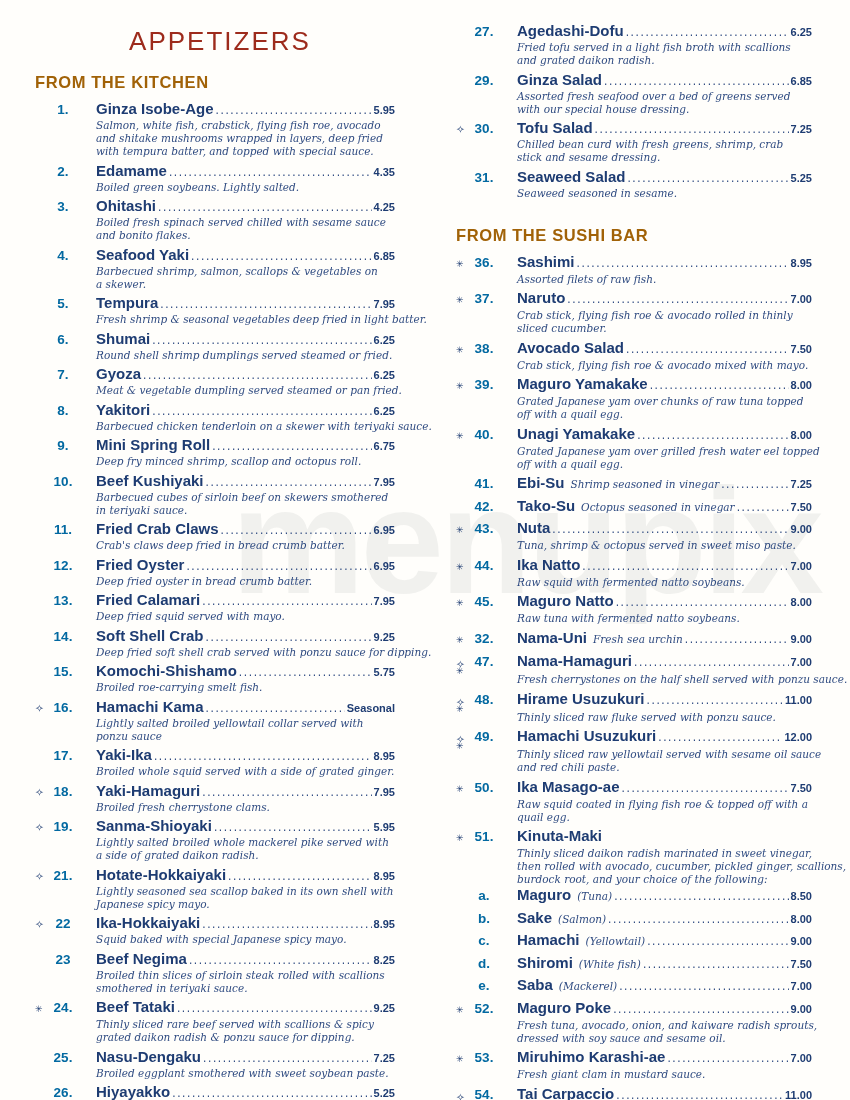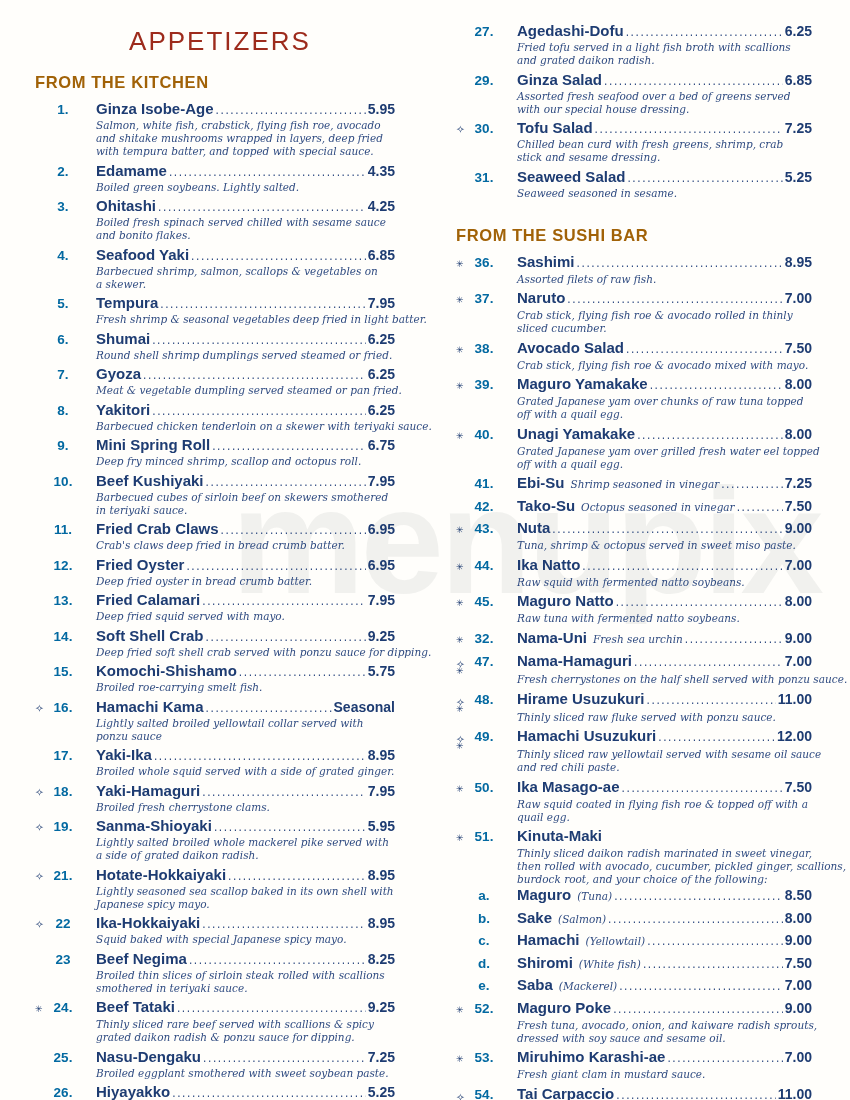--- a/index.html
+++ b/index.html
@@ -29,21 +29,21 @@
   .mk.diamond{font-size:10.5px;}
   .mk.star{font-size:9px;}
   .stack{display:inline-flex;flex-direction:column;line-height:7px;transform:translateY(2px);}
   .num{width:26px;flex:none;text-align:center;color:#0369a1;font-size:13.5px;font-weight:600;}
   .name{margin-left:20px;color:#1e3c72;font-size:15px;font-weight:700;white-space:nowrap;}
   .note{font-family:"DejaVu Serif",serif;font-style:italic;font-size:10.5px;
     color:#2e4a80;margin-left:6px;white-space:nowrap;}
   .dots{flex:1;overflow:hidden;white-space:nowrap;margin:0 2px;color:#2e4a80;}
   .dots::after{content:"....................................................................................................";
     font-size:12px;letter-spacing:1.6px;}
-  .price{flex:none;color:#1e3c72;font-size:14px;font-weight:600;}
+  .price{flex:none;color:#1e3c72;font-size:11px;font-weight:600;}
   .desc{margin-left:61px;font-family:"DejaVu Serif",serif;font-style:italic;
     font-size:10.5px;line-height:13px;color:#2e4a80;white-space:nowrap;}
 </style>
 </head>
 <body>
 
 <div class="page">
   <div class="watermark">menupix</div>
 
   <div class="col col-left">

